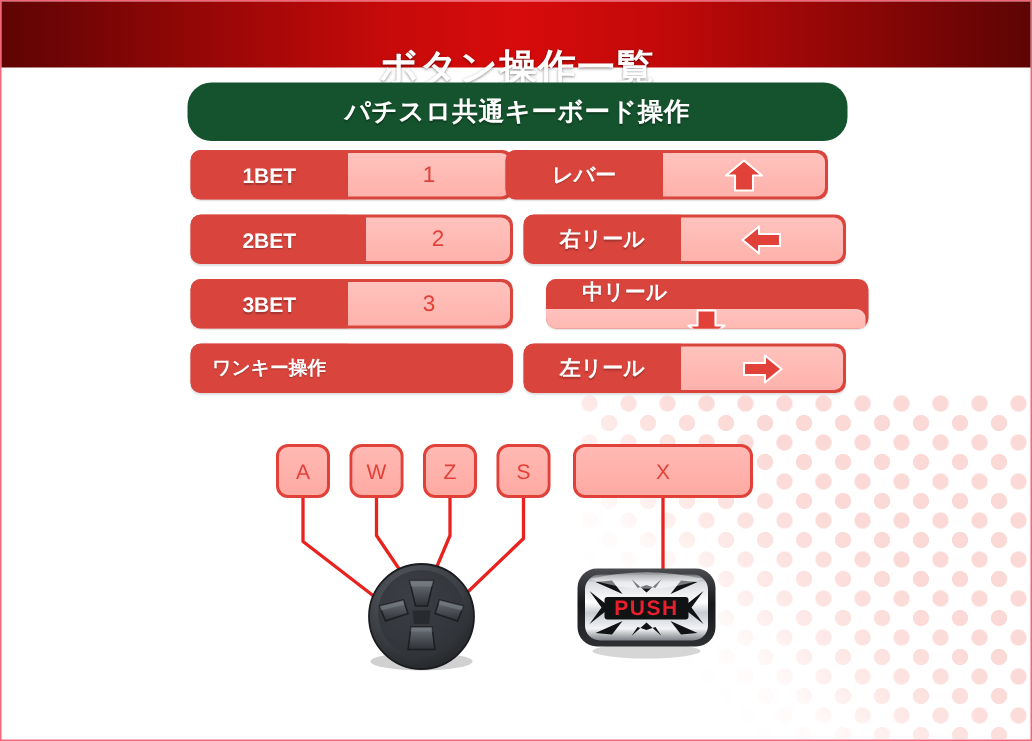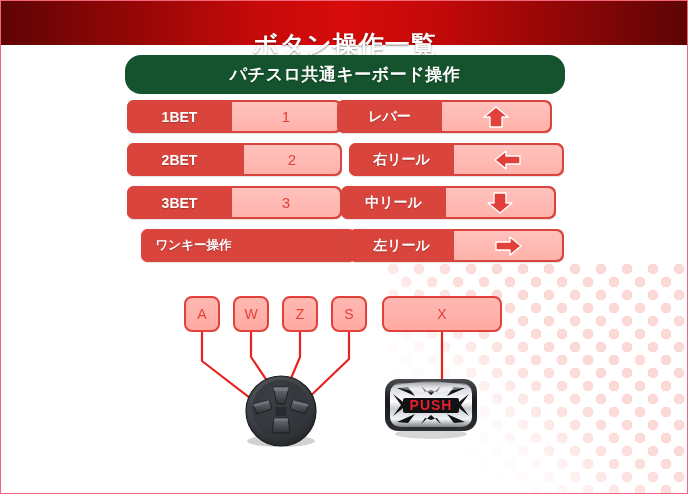--- a/index.html
+++ b/index.html
@@ -153,21 +153,21 @@
     <div class="row" style="left:126px;top:142px;gap:12px;">
       <div class="lbl">2BET</div>
       <div class="val">2</div>
     </div>
 
     <div class="row" style="left:126px;top:185px;">
       <div class="lbl">3BET</div>
       <div class="val">3</div>
     </div>
 
-    <div class="row" style="left:140px;top:228px;text-align:right;">
+    <div class="row" style="left:126px;top:228px;text-align:right;">
       <div class="lbl small">ワンキー操作</div>
     </div>
 
     <div class="row" style="left:336px;top:99px;text-align:center;">
       <div class="lbl">レバー</div>
       <div class="val">
         <span class="arrow-wrap">
           <svg width="30" height="22" viewBox="0 0 30 22" aria-hidden="true">
             <polygon points="15,1 27,11 21,11 21,21 9,21 9,11 3,11" fill="#e2413a" stroke="#ffffff" stroke-width="1.4" stroke-linejoin="round"></polygon>
           </svg>
@@ -179,21 +179,21 @@
       <div class="lbl">右リール</div>
       <div class="val">
         <span class="arrow-wrap">
           <svg width="30" height="22" viewBox="0 0 30 22" aria-hidden="true">
             <polygon points="2,11 13,2 13,7 27,7 27,15 13,15 13,20" fill="#e2413a" stroke="#ffffff" stroke-width="1.4" stroke-linejoin="round"></polygon>
           </svg>
         </span>
       </div>
     </div>
 
-    <div class="row" style="left:340px;top:185px;">
+    <div class="row" style="left:363px;top:185px;flex-direction:column;">
       <div class="lbl">中リール</div>
       <div class="val">
         <span class="arrow-wrap">
           <svg width="30" height="22" viewBox="0 0 30 22" aria-hidden="true">
             <polygon points="15,21 3,11 9,11 9,1 21,1 21,11 27,11" fill="#e2413a" stroke="#ffffff" stroke-width="1.4" stroke-linejoin="round"></polygon>
           </svg>
         </span>
       </div>
     </div>
 

